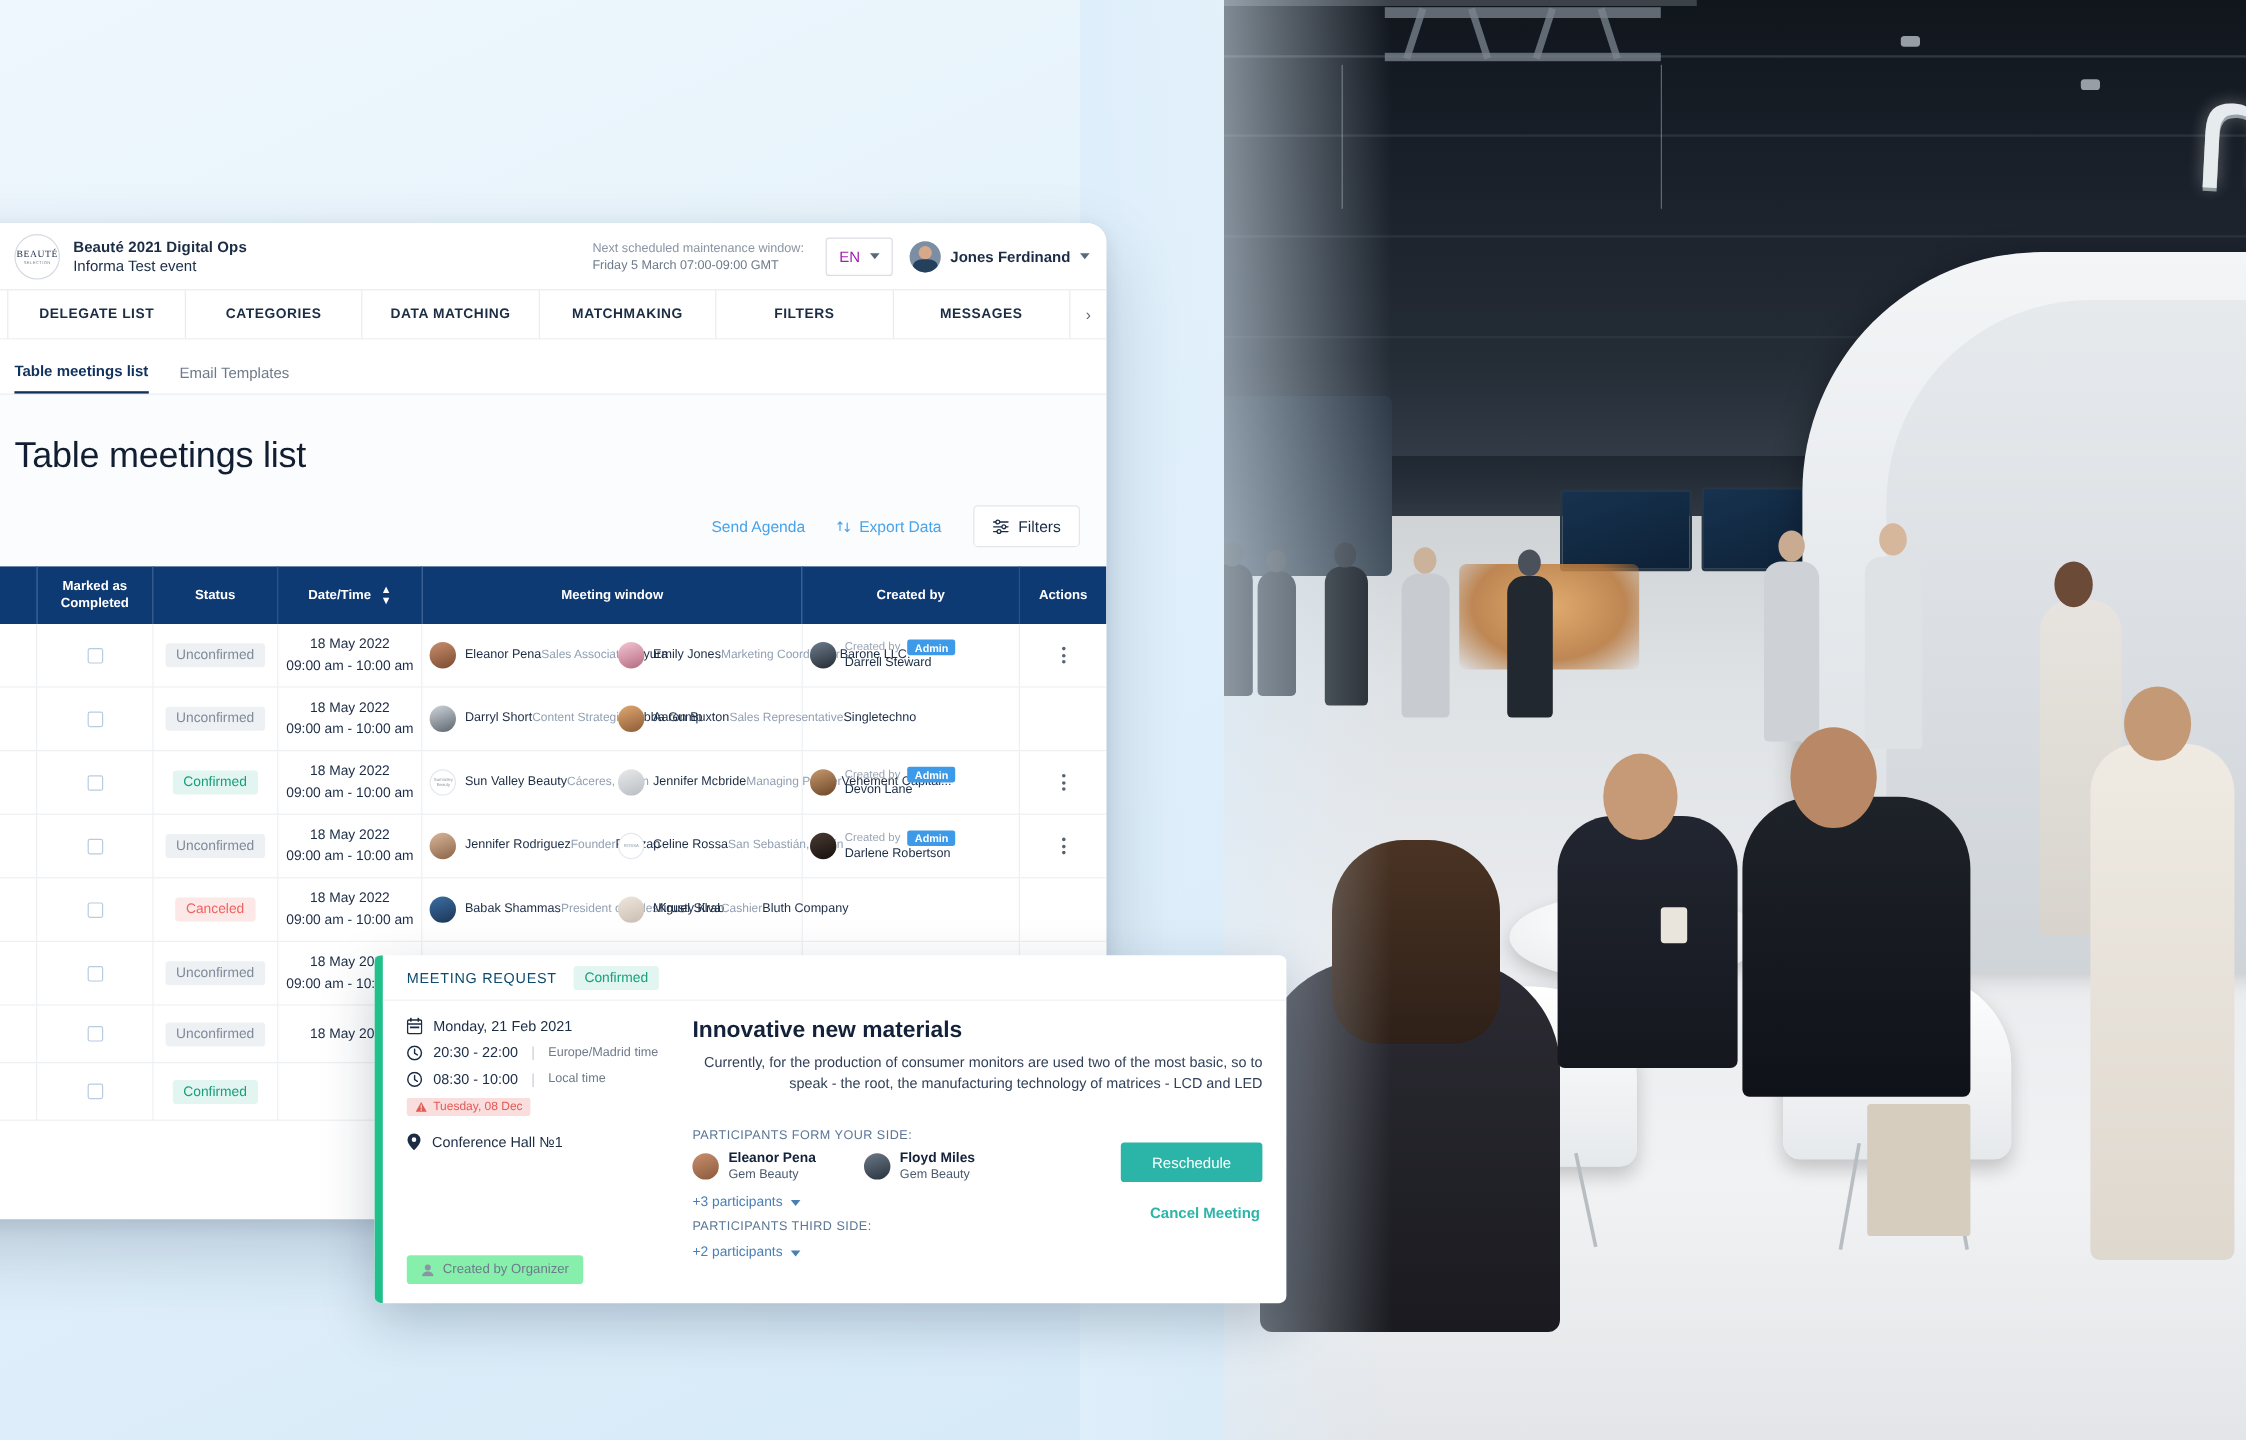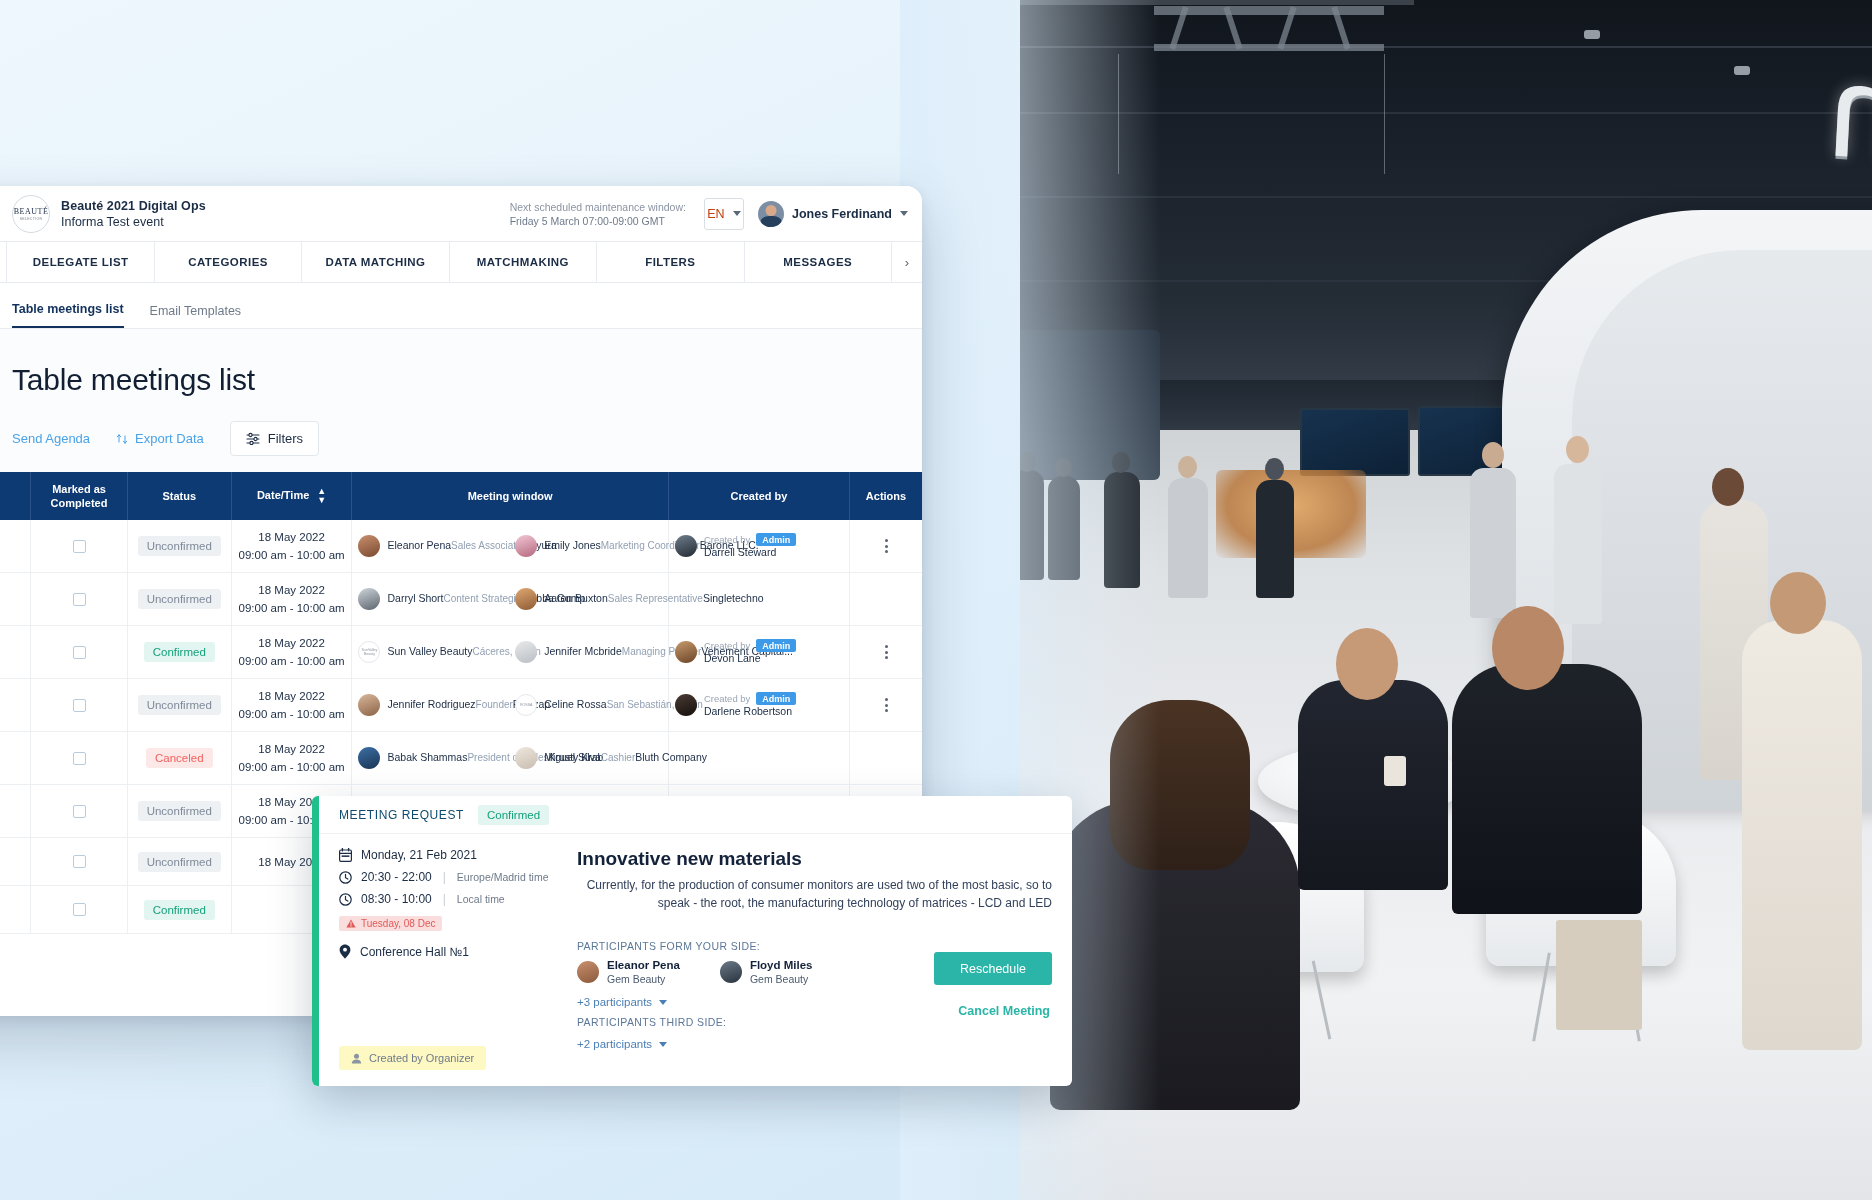--- a/index.html
+++ b/index.html
@@ -101,23 +101,23 @@
     color:#1a2b45; flex:0 0 auto;
   }
   .logo-main { font-size:8px; letter-spacing:.5px; font-family:"Liberation Serif", serif; }
   .logo-sub { font-size:3.5px; letter-spacing:.3px; margin-top:1px; color:#7b8694; }
   .ev-title { margin-left:11px; }
   .ev-title .l1 { font-size:12.5px; color:#1b2c45; font-weight:700; letter-spacing:.1px; }
   .ev-title .l2 { font-size:12.5px; color:#1b2c45; margin-top:2px; }
   .maint { margin-left:auto; text-align:left; color:#8a94a2; font-size:10.5px; line-height:14px; }
   .maint .m2 { color:#6e7a8a; }
   .lang {
-    margin-left:18px; width:40px; height:32px; border:1px solid #d9dee4; border-radius:3px;
+    margin-left:18px; width:56px; height:32px; border:1px solid #d9dee4; border-radius:3px;
     display:flex; align-items:center; justify-content:center; gap:8px;
-    font-size:12.5px; color:#c2410c;
+    font-size:12.5px; color:#a21caf;
   }
   .user { margin-left:14px; display:flex; align-items:center; gap:8px; }
   .avatar { width:26px; height:26px; border-radius:50%; background:#7b8ea3; overflow:hidden; position:relative; flex:0 0 auto;}
   .av-head { position:absolute; left:50%; top:16%; width:42%; height:42%; transform:translateX(-50%); border-radius:50%; background:#d7a98a;}
   .av-body { position:absolute; left:50%; top:58%; width:80%; height:55%; transform:translateX(-50%); border-radius:40% 40% 0 0; background:#24405c;}
   .uname { font-size:12.5px; color:#1b2c45; font-weight:700; }
   .caret { width:0;height:0;border-left:4px solid transparent;border-right:4px solid transparent;border-top:5px solid #5b6878; }
 
   
   .navrow { display:flex; height:42px; border-top:1px solid #e8ecf0; border-bottom:1px solid #e8ecf0; background:#fff; }
@@ -130,21 +130,21 @@
   .navarrow { width:30px; display:flex; align-items:center; justify-content:center; color:#5b6878; font-size:13px; }
 
   
   .subtabs { display:flex; gap:26px; padding:0 0 0 160px; height:46px; align-items:flex-end; border-bottom:1px solid #e8ecf0; background:#fff;}
   .subtab { font-size:12.5px; color:#6e7a8a; padding-bottom:10px; }
   .subtab.active { color:#12325e; font-weight:700; border-bottom:2.5px solid #12325e; }
 
   
   .content { padding:0 0 0 160px; background:#fbfcfe; }
   .page-title { font-size:30px; color:#121f33; font-weight:400; padding-top:34px; letter-spacing:-.2px; }
-  .actionrow { display:flex; align-items:center; gap:26px; padding:24px 22px 16px 0; }
+  .actionrow { display:flex; align-items:center; justify-content:flex-end; gap:26px; padding:24px 22px 16px 0; }
   .link-blue { color:#4aa3e8; font-size:13px; }
   .link-blue.ico { display:flex; align-items:center; gap:7px; }
   .filters-btn {
     display:flex; align-items:center; gap:8px; border:1px solid #e2e7ec; background:#fff;
     border-radius:4px; padding:9px 15px; font-size:13px; color:#1b2c45;
   }
 
   
   table { width:100%; border-collapse:collapse; table-layout:fixed; background:#fff; }
   thead th {
@@ -197,21 +197,21 @@
   .pop-desc { font-size:12px; color:#32415a; line-height:18px; margin-bottom:28px;text-align:right; }
   .psec { font-size:10.5px; color:#5b7797; letter-spacing:.4px; margin-bottom:6px; }
   .prow { display:flex; gap:40px; margin-bottom:6px; }
   .pitem { display:flex; gap:8px; align-items:center; }
   .pitem .pav { width:22px; height:22px; }
   .pi-name { font-size:11.5px; color:#13223a; font-weight:700; line-height:14px; }
   .pi-org { font-size:10.5px; color:#4b5a6e; line-height:14px; }
   .more-p { font-size:11.5px; color:#4a7fb5; display:inline-flex; align-items:center; gap:7px; margin-bottom:8px; }
   .chev { width:0;height:0;border-left:4px solid transparent;border-right:4px solid transparent;border-top:5px solid #4a7fb5; }
   .created-org {
-    position:absolute; left:20px; bottom:16px; background:#fef9c3; border-radius:3px;
+    position:absolute; left:20px; bottom:16px; background:#86efac; border-radius:3px;
     padding:6px 12px; font-size:11px; color:#6e7a8a; display:flex; align-items:center; gap:7px;
   }
   .btn-resched {
     position:absolute; right:20px; top:156px; width:118px; height:33px; background:#2bb5a8; color:#fff;
     display:flex; align-items:center; justify-content:center; font-size:12.5px; border-radius:3px;
   }
   .btn-cancel { position:absolute; right:22px; top:208px; color:#2bb5a8; font-size:12.5px; font-weight:700; }
 
   svg.ic { display:block; }
 </style>

